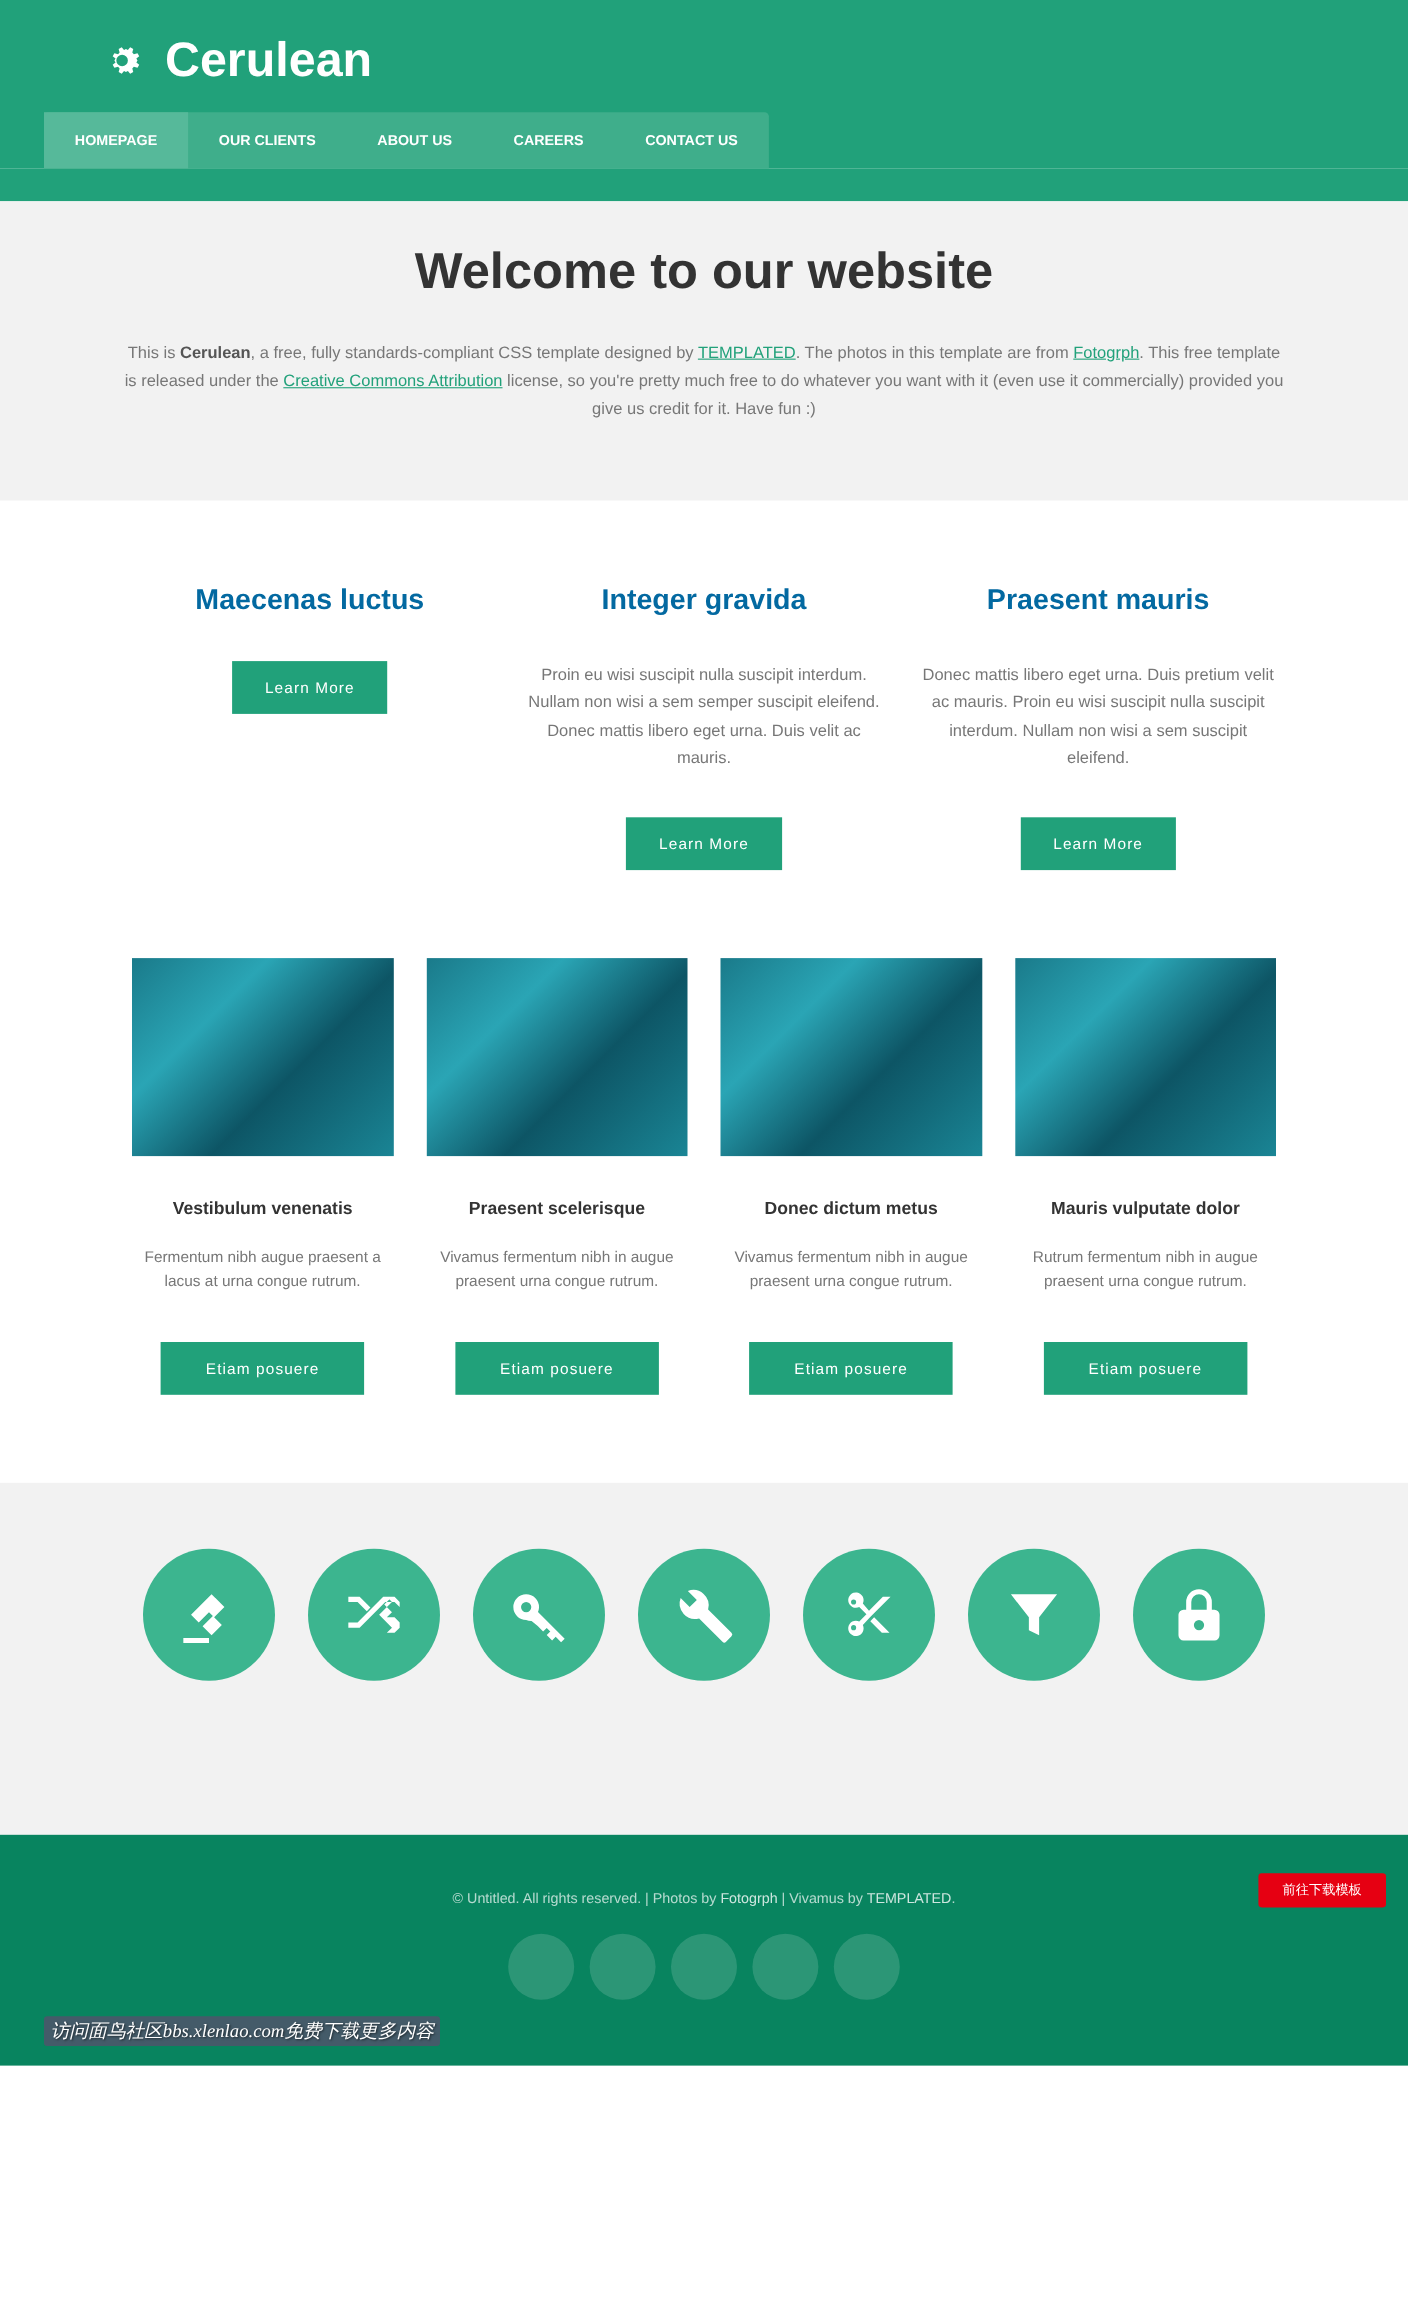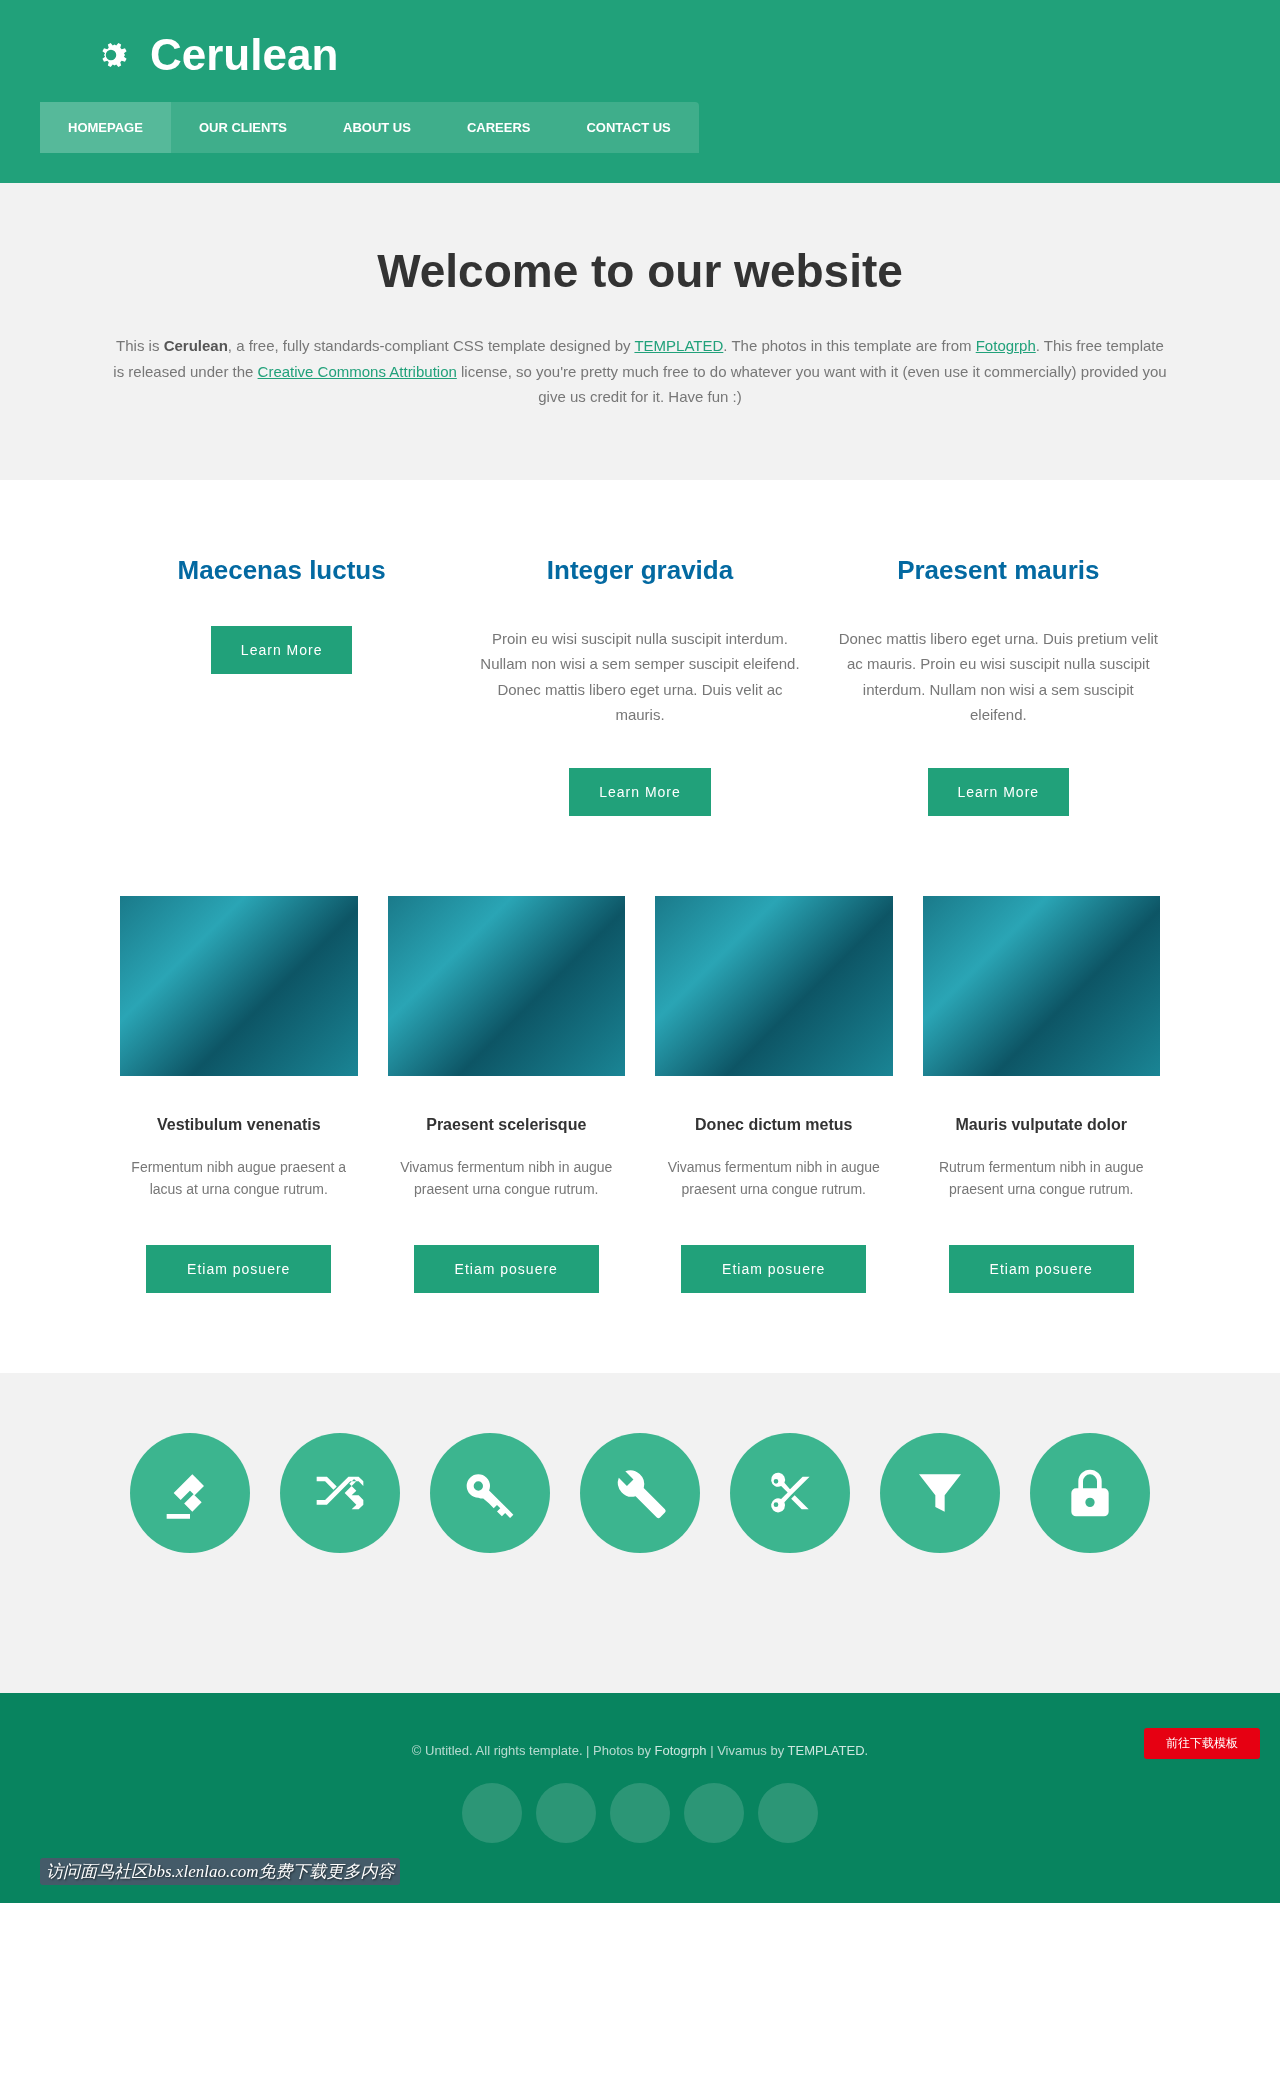--- a/index.html
+++ b/index.html
@@ -10,21 +10,21 @@
 .header { background: #21a17a; padding: 30px 40px 0 40px; }
 .logo-row { display: flex; align-items: center; margin-bottom: 22px; padding-left: 50px; }
 .logo-icon { width: 42px; height: 42px; fill: #fff; margin-right: 18px; }
 .logo-text { color: #fff; font-size: 44px; font-weight: 700; }
 .nav { display: flex; background: #3fae8b; border-radius: 4px 4px 0 0; width: fit-content; justify-content: flex-end; }
 .nav-item { color: #fff; font-size: 13px; font-weight: 700; padding: 18px 28px; cursor: pointer; }
 .nav-item.active { background: #56b99a; }
 .header-spacer { height: 30px; background: #21a17a; }
 
 
-.banner { background: #f2f2f2; padding: 61px 40px 70px; text-align: center; }
+.banner { background: #f2f2f2; padding: 36px 40px 70px; text-align: center; }
 .banner h1 { color: #333; font-size: 46px; font-weight: 700; margin-bottom: 35px; }
 .banner p { color: #777; font-size: 15px; line-height: 1.7; max-width: 1060px; margin: 0 auto; }
 .banner a { color: #21a17a; text-decoration: underline; }
 .banner strong { color: #555; font-weight: 700; }
 
 
 .three-col { display: flex; padding: 75px 40px 80px; gap: 35px; max-width: 1120px; margin: 0 auto; }
 .col { flex: 1; text-align: center; }
 .col h2 { color: #0369a1; font-size: 26px; font-weight: 700; margin-bottom: 40px; }
 .col p { color: #777; font-size: 15px; line-height: 1.7; margin-bottom: 40px; }
@@ -160,21 +160,21 @@
     <div class="circle-icon">
         <svg viewBox="0 0 24 24">
           <path d="M12 2a5 5 0 00-5 5v3H6a2 2 0 00-2 2v8a2 2 0 002 2h12a2 2 0 002-2v-8a2 2 0 00-2-2h-1V7a5 5 0 00-5-5zm-3 5a3 3 0 016 0v3H9V7zm3 7a2 2 0 110 4 2 2 0 010-4z"></path>
         </svg>
       </div>
   </div>
 </div>
 
 <div class="footer">
   <p class="copyright">
-    <span>© Untitled. All rights template. | Photos by </span><a>Fotogrph</a><span> | Vivamus by </span><a>TEMPLATED</a><span>.</span>
+    <span>© Untitled. All rights reserved. | Photos by </span><a>Fotogrph</a><span> | Vivamus by </span><a>TEMPLATED</a><span>.</span>
   </p>
   <div class="social-row">
     <div class="social"></div>
     <div class="social"></div>
     <div class="social"></div>
     <div class="social"></div>
     <div class="social"></div>
   </div>
   <div class="red-btn">前往下载模板</div>
   <div class="watermark">访问面鸟社区bbs.xlenlao.com免费下载更多内容</div>

